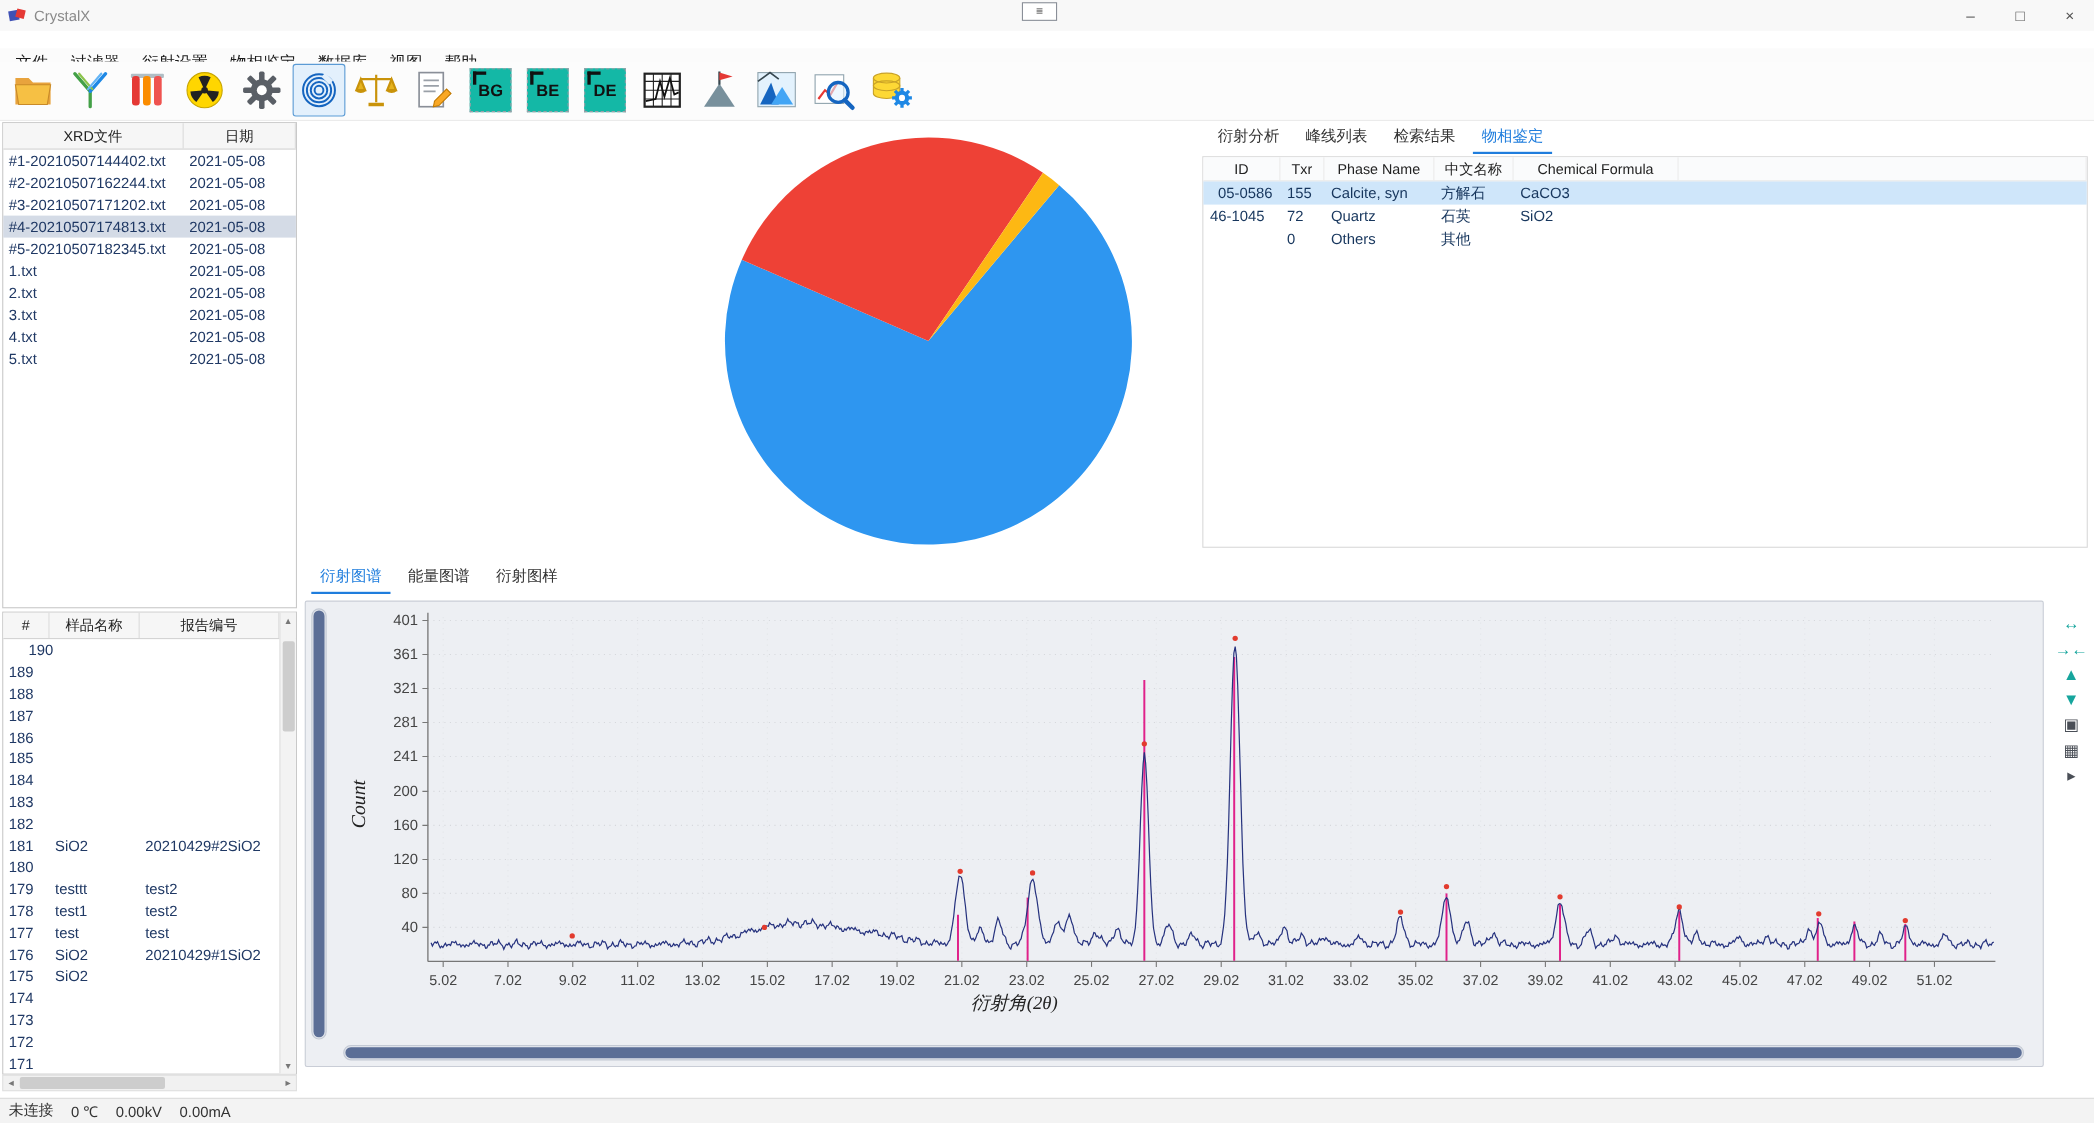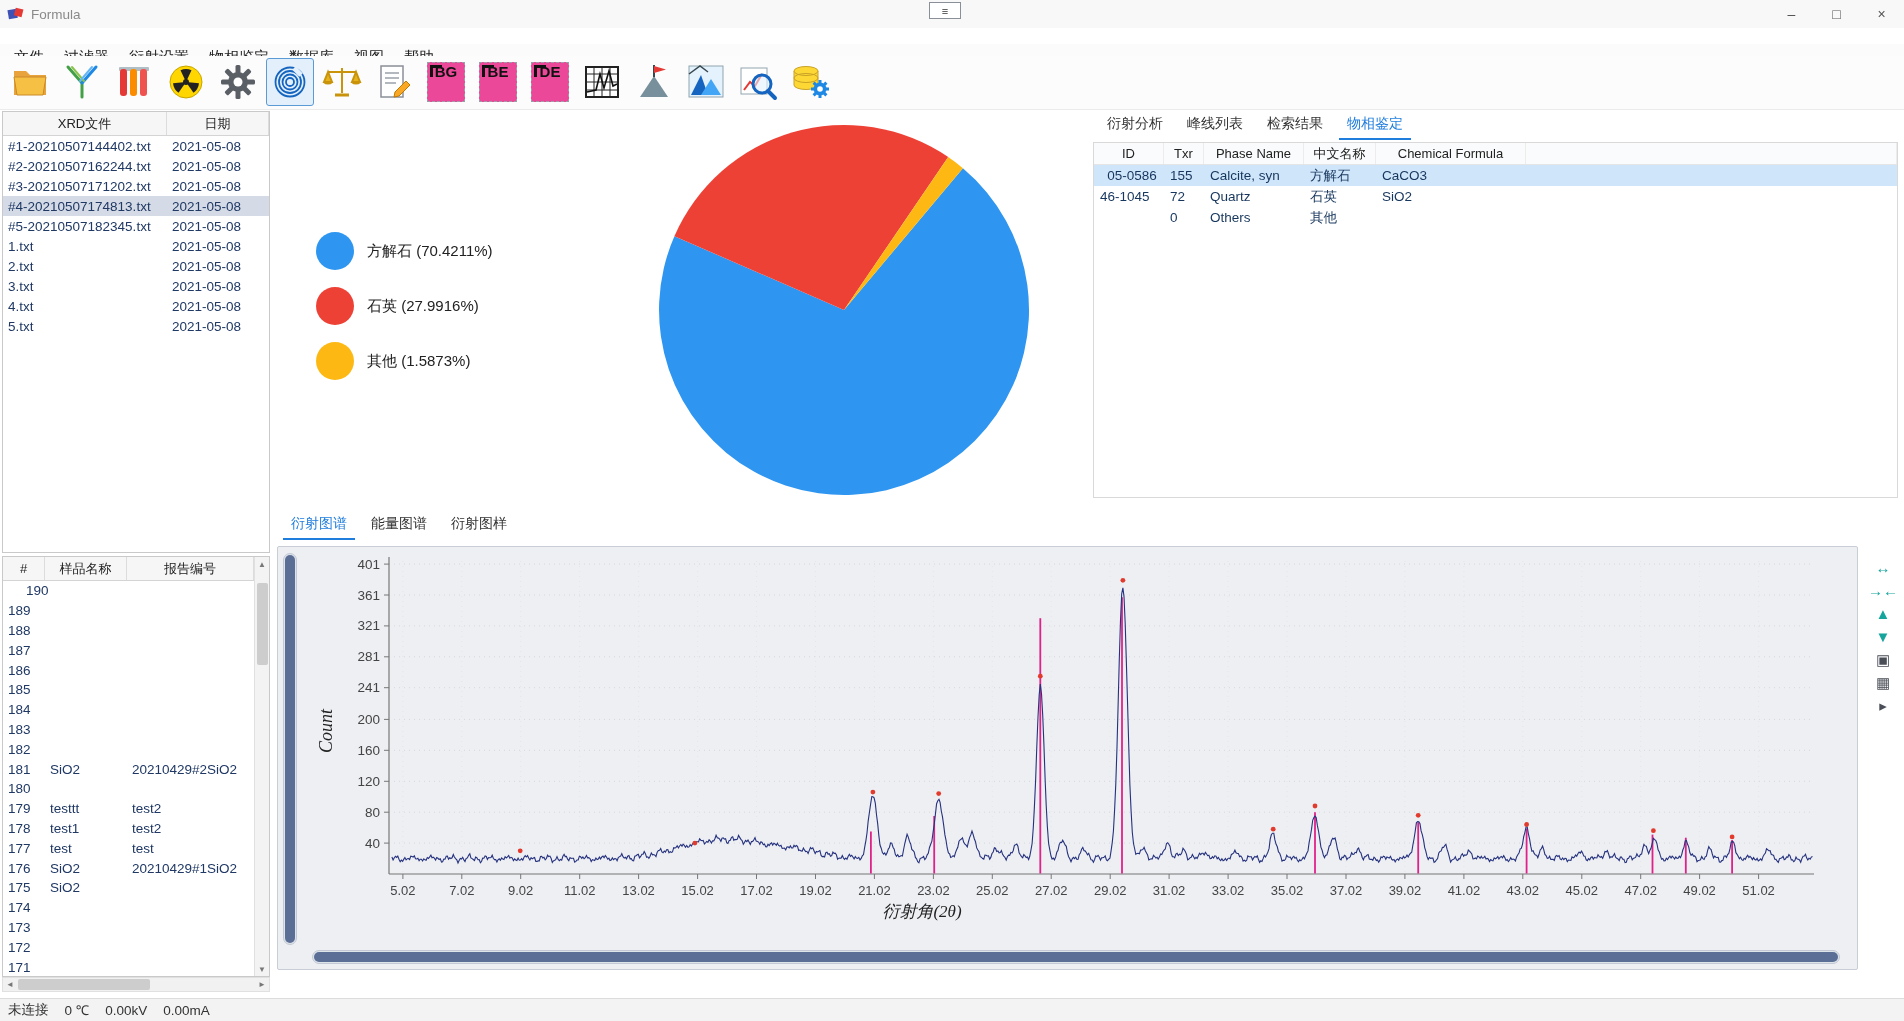--- a/index.html
+++ b/index.html
@@ -19,21 +19,21 @@
 
 .menubar{position:absolute;left:0;top:44px;right:0;height:28px;background:#fbfbfb;border-bottom:1px solid #f0f0f0;display:flex;align-items:center;padding-left:4px;}
 .menu-item{padding:0 10px;font-size:15px;color:#1b1b1b;height:100%;display:flex;align-items:center;cursor:default;}
 
 
 .toolbar{position:absolute;left:0;top:56px;right:0;height:54px;background:#fcfcfc;border-bottom:1px solid #ebebeb;}
 .tb-icons{position:absolute;left:6px;top:2px;display:flex;align-items:center;gap:4px;}
 .tb-icon{width:48px;height:48px;display:flex;align-items:center;justify-content:center;border:1px solid transparent;border-radius:3px;}
 .tb-icon svg{width:40px;height:40px;}
 .tb-icon.selected{border:1px solid #5b9bd5;background:#e3f0fc;}
-.badge-icon{width:38px;height:40px;border:1.5px dashed #9aa0a8;background:#ec4899;display:flex;align-items:flex-start;justify-content:center;position:relative;}
+.badge-icon{width:38px;height:40px;border:1.5px dashed #9aa0a8;background:#14b8a6;display:flex;align-items:center;justify-content:center;position:relative;}
 .badge-icon::before{content:"";position:absolute;left:2px;top:2px;width:9px;height:9px;border-left:3px solid #111;border-top:3px solid #111;}
 .badge-icon span{font-weight:bold;font-size:15px;color:#111;}
 .logo{position:absolute;right:16px;top:5px;display:flex;align-items:center;}
 .logo-cursor{width:9px;height:38px;background:#cfe0f7;margin-right:3px;}
 .logo-lan{font-size:37px;font-weight:bold;color:#1746a2;letter-spacing:-1px;}
 .logo-sci{font-size:37px;color:#1746a2;margin-right:14px;}
 .logo-cn{font-size:35px;font-weight:bold;color:#121f47;}
 
 
 .file-panel{position:absolute;left:2px;top:111px;width:268px;height:442px;border:1px solid #c9c9c9;background:#fff;}
@@ -91,21 +91,21 @@
 
 <div class="app">
 
   <div class="titlebar">
     <span class="app-icon">
       <svg viewBox="0 0 16 16">
           <rect x="1" y="4" width="8" height="8" fill="#3f51b5" transform="rotate(-10 5 8)"></rect>
           <rect x="7" y="3" width="7" height="7" fill="#e53935" transform="rotate(14 10 6)"></rect>
         </svg>
     </span>
-    <span class="win-title">Formula</span>
+    <span class="win-title">CrystalX</span>
     <div class="float-mini">
         <span>≡</span>
       </div>
     <div class="win-controls">
       <div class="wc">–</div>
       <div class="wc">□</div>
       <div class="wc">×</div>
     </div>
   </div>
 
@@ -419,34 +419,20 @@
       <div class="sb-arrow sb-bottom">▼</div>
     </div>
   </div>
 
   <div class="h-scroll">
     <div class="sb-arrow-l">◄</div>
     <div class="sb-thumb-h"></div>
     <div class="sb-arrow-r">►</div>
   </div>
 
-  <div class="pie-legend" id="pie-legend">
-      <div class="legend-item">
-        <span class="legend-dot" style="background: rgb(46, 150, 240);"></span>
-        <span class="legend-label">方解石 (70.4211%)</span>
-      </div>
-      <div class="legend-item">
-        <span class="legend-dot" style="background: rgb(238, 65, 54);"></span>
-        <span class="legend-label">石英 (27.9916%)</span>
-      </div>
-      <div class="legend-item">
-        <span class="legend-dot" style="background: rgb(253, 184, 19);"></span>
-        <span class="legend-label">其他 (1.5873%)</span>
-      </div>
-    </div>
   <svg class="pie-svg" id="pie-svg" viewBox="0 0 420 420">
       <path d="M210 210 L328.9 68.3 A185 185 0 1 1 40.4 136.2 Z" fill="#2e96f0"></path>
       <path d="M210 210 L40.4 136.2 A185 185 0 0 1 314.2 57.1 Z" fill="#ee4136"></path>
       <path d="M210 210 L314.2 57.1 A185 185 0 0 1 328.9 68.3 Z" fill="#fdb813"></path>
     </svg>
 
   <div class="phase-tabs" id="phase-tabs">
       <div class="tab">衍射分析</div>
       <div class="tab">峰线列表</div>
       <div class="tab">检索结果</div>

